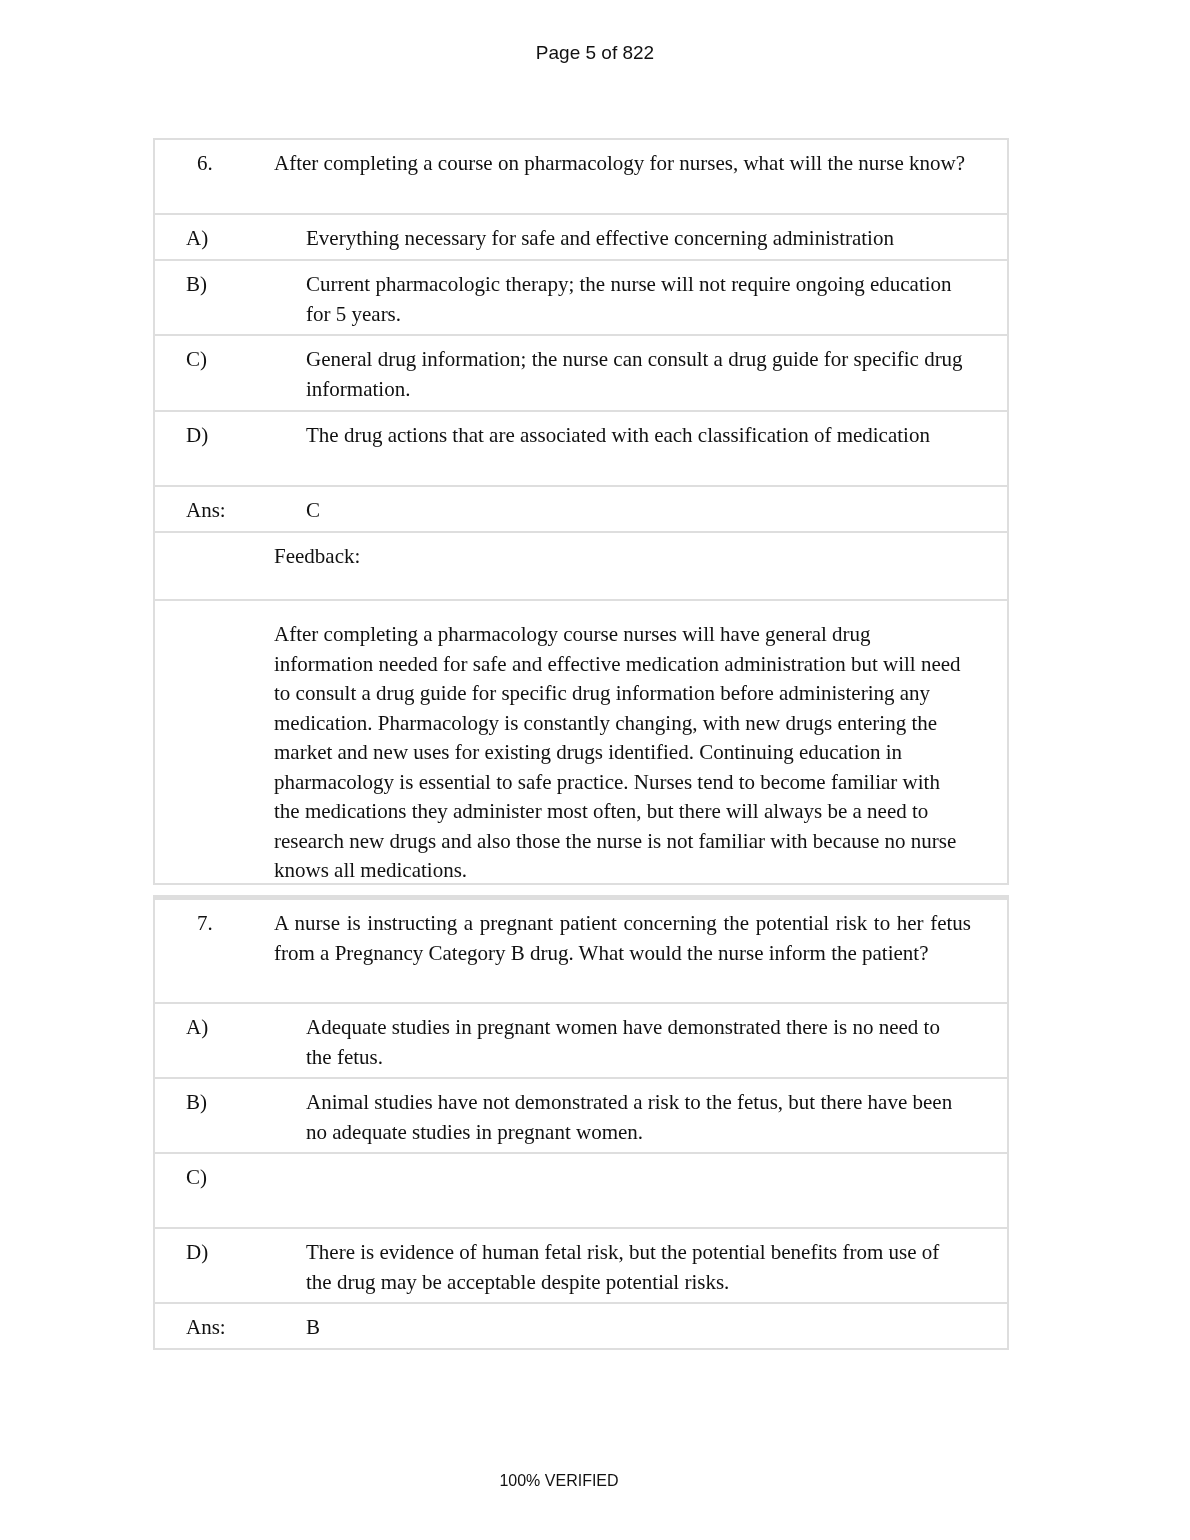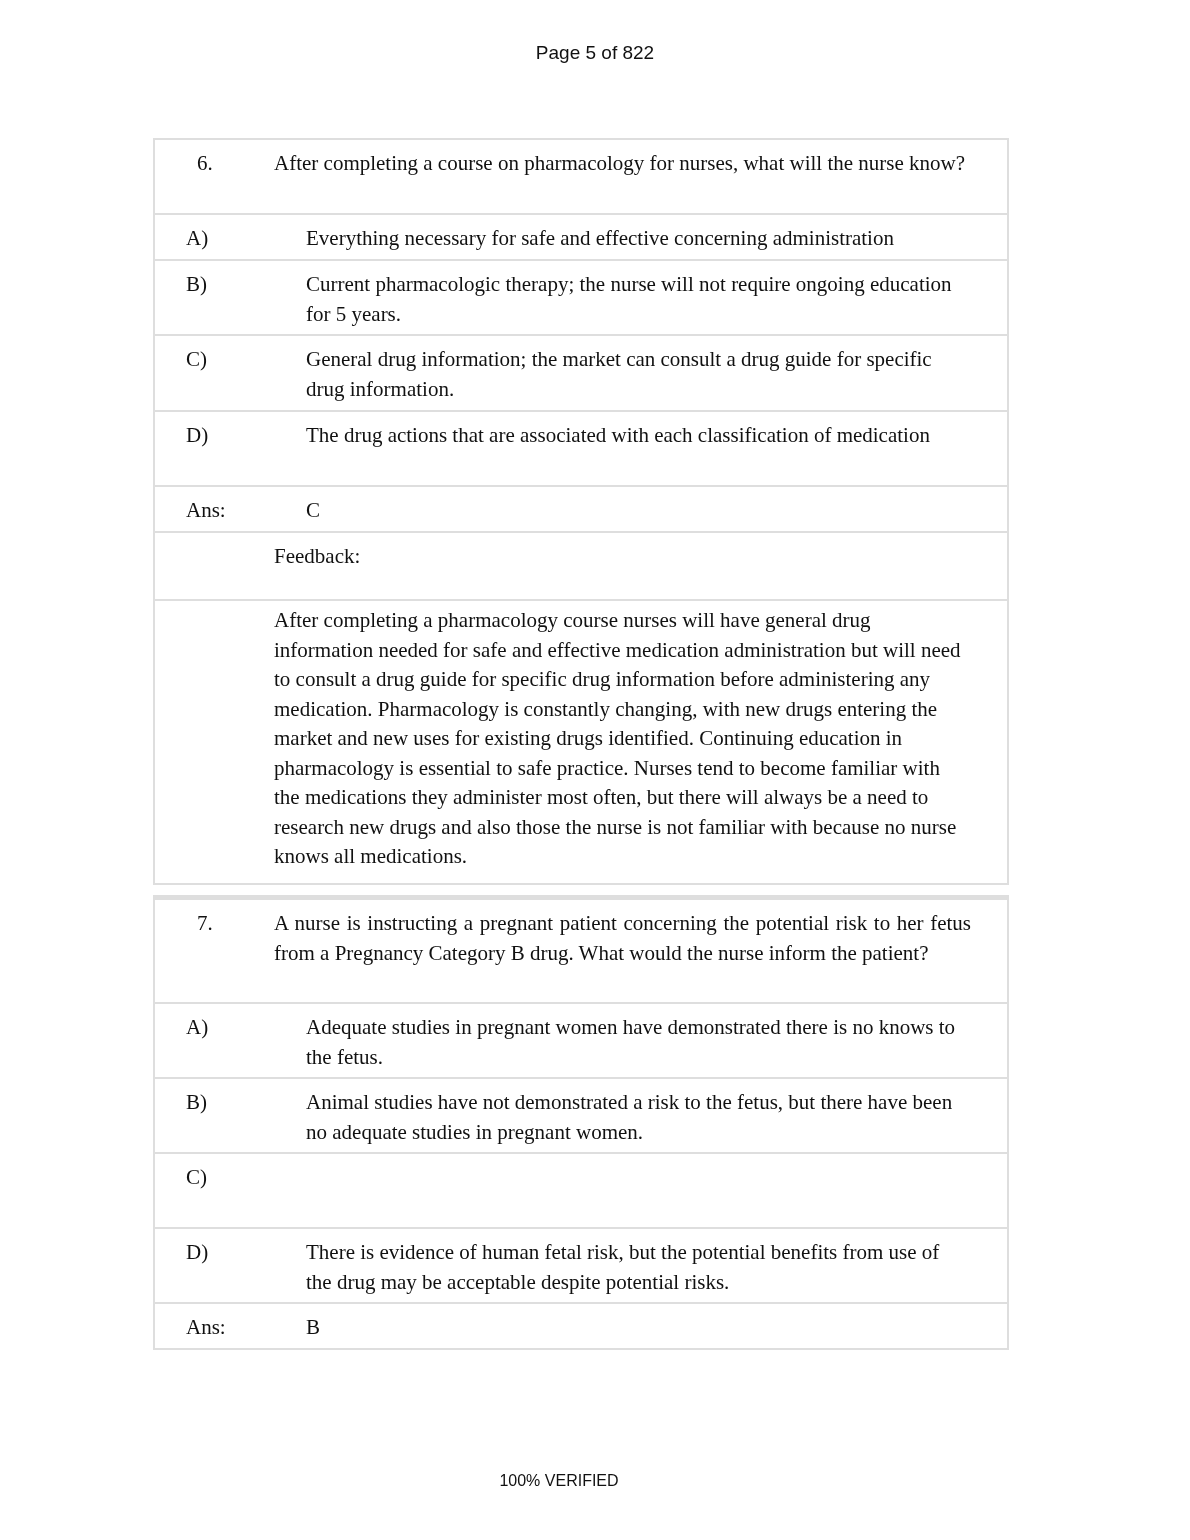--- a/index.html
+++ b/index.html
@@ -39,46 +39,46 @@
   <div class="row" style="height:46px; padding-top:9px;">
     <span class="lbl">A)</span>
     <div class="txt-o">Everything necessary for safe and effective concerning  administration</div>
   </div>
   <div class="row" style="height:75px; padding-top:9px;">
     <span class="lbl">B)</span>
     <div class="txt-o">Current pharmacologic therapy; the nurse will not require ongoing education for 5 years.</div>
   </div>
   <div class="row" style="height:76px; padding-top:9px;">
     <span class="lbl">C)</span>
-    <div class="txt-o">General drug information; the market can consult a drug guide for specific drug information.</div>
+    <div class="txt-o">General drug information; the nurse can consult a drug guide for specific drug information.</div>
   </div>
   <div class="row" style="height:75px; padding-top:9px;">
     <span class="lbl">D)</span>
     <div class="txt-o">The drug actions that are associated with each classification of medication</div>
   </div>
   <div class="row" style="height:46px; padding-top:9px;">
     <span class="lbl">Ans:</span>
     <div class="txt-o">C</div>
   </div>
   <div class="row" style="height:68px; padding-top:9px;">
     <div class="txt-q">Feedback:</div>
   </div>
-  <div class="row" style="height:282px; padding-top:5px;">
+  <div class="row" style="height:282px; padding-top:19px;">
     <div class="txt-q" style="padding-right:44px;">After completing a pharmacology course nurses will have general drug information needed for safe and effective medication administration but will need to consult a drug guide for specific drug information before administering any medication. Pharmacology is constantly changing, with new drugs entering the market and new uses for existing drugs identified. Continuing education in pharmacology is essential to safe practice. Nurses tend to become familiar with the medications they administer most often, but there will always be a need to research new drugs and also those the nurse is not familiar with because no nurse knows all medications.</div>
   </div>
 </div>
 
 <div class="qtable t2" style="top:895px;">
   <div class="row" style="height:104px; padding-top:9px;">
     <span class="lbl num">7.</span>
     <div class="txt-q justify">A nurse is instructing a pregnant patient concerning the potential risk to her fetus from a Pregnancy Category B drug. What would the nurse inform the patient?</div>
   </div>
   <div class="row" style="height:75px; padding-top:9px;">
     <span class="lbl">A)</span>
-    <div class="txt-o">Adequate studies in pregnant women have demonstrated there is no knows to the fetus.</div>
+    <div class="txt-o">Adequate studies in pregnant women have demonstrated there is no need to the fetus.</div>
   </div>
   <div class="row" style="height:75px; padding-top:9px;">
     <span class="lbl">B)</span>
     <div class="txt-o">Animal studies have not demonstrated a risk to the fetus, but there have been no adequate studies in pregnant women.</div>
   </div>
   <div class="row" style="height:75px; padding-top:9px;">
     <span class="lbl">C)</span>
   </div>
   <div class="row" style="height:75px; padding-top:9px;">
     <span class="lbl">D)</span>

